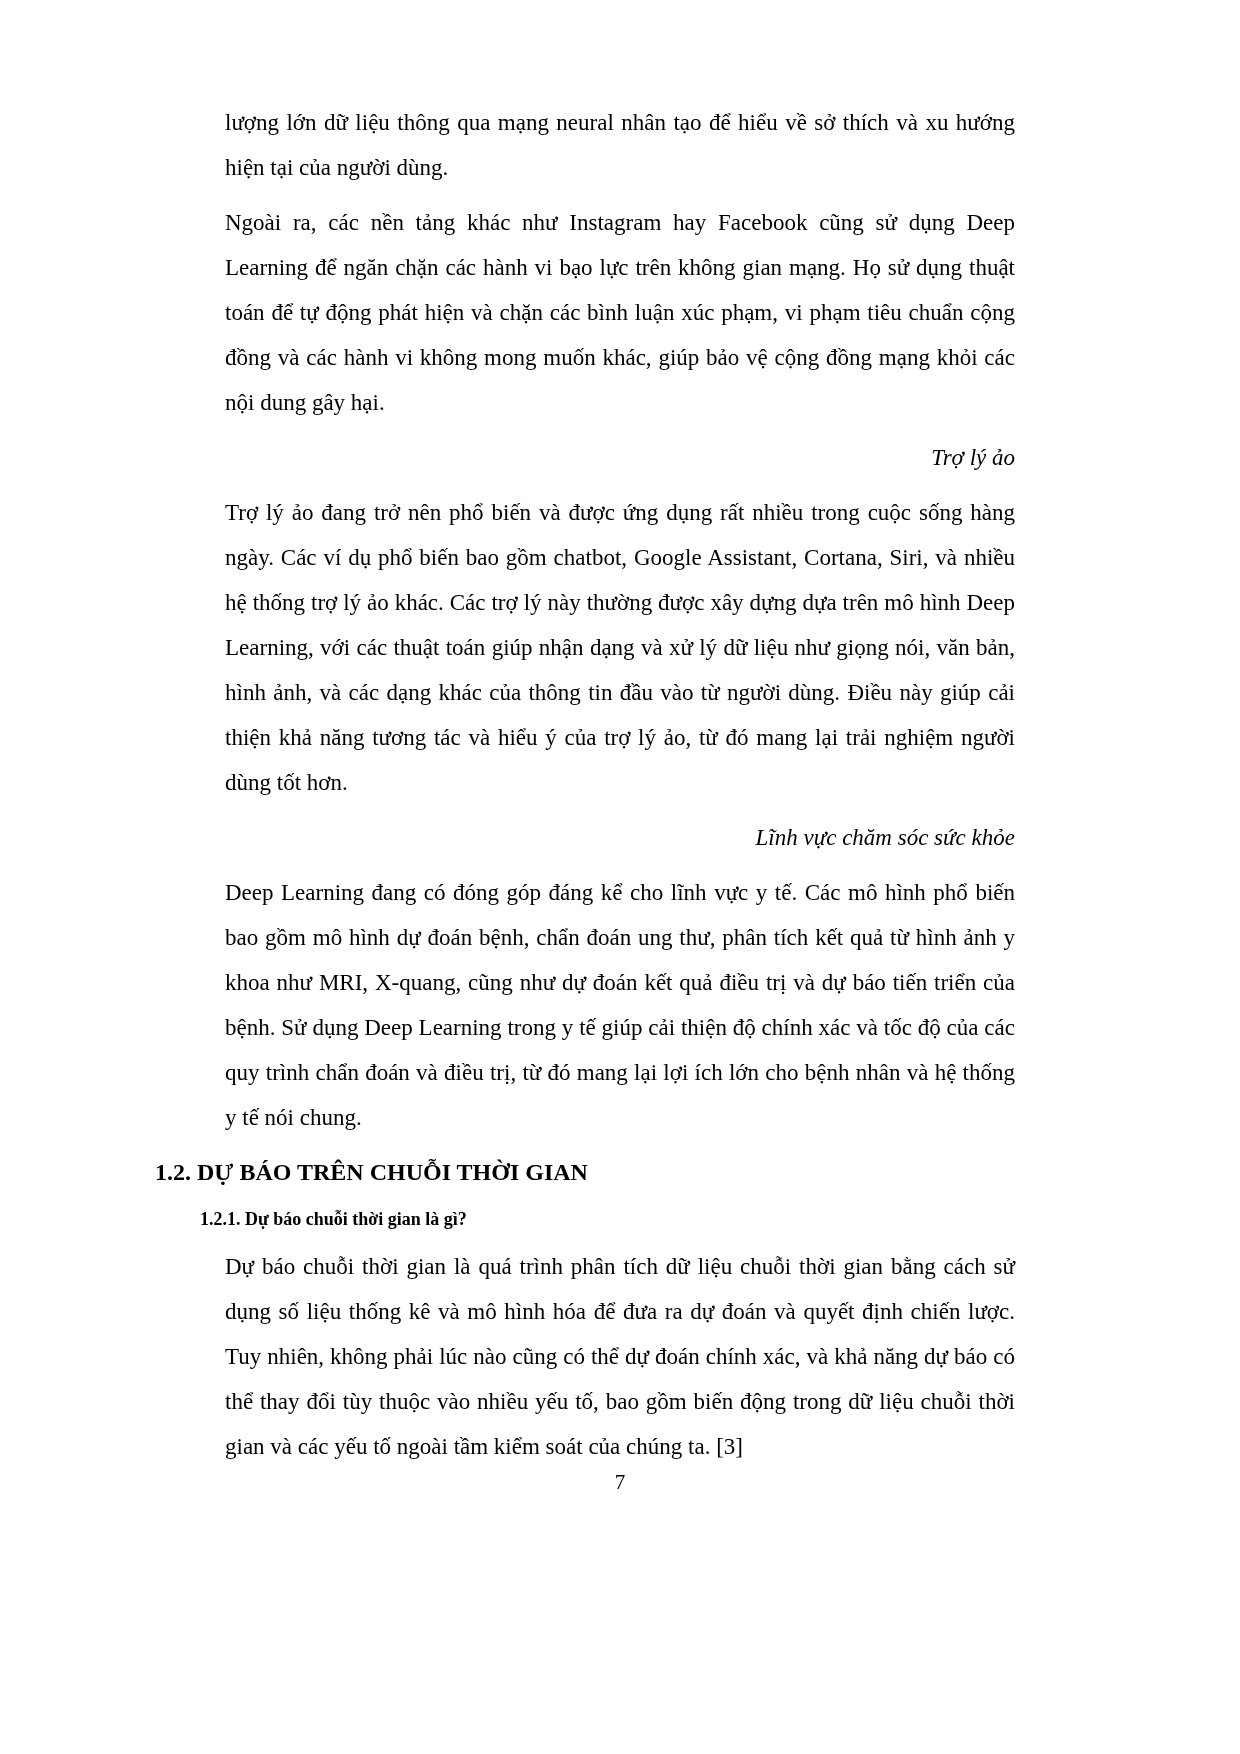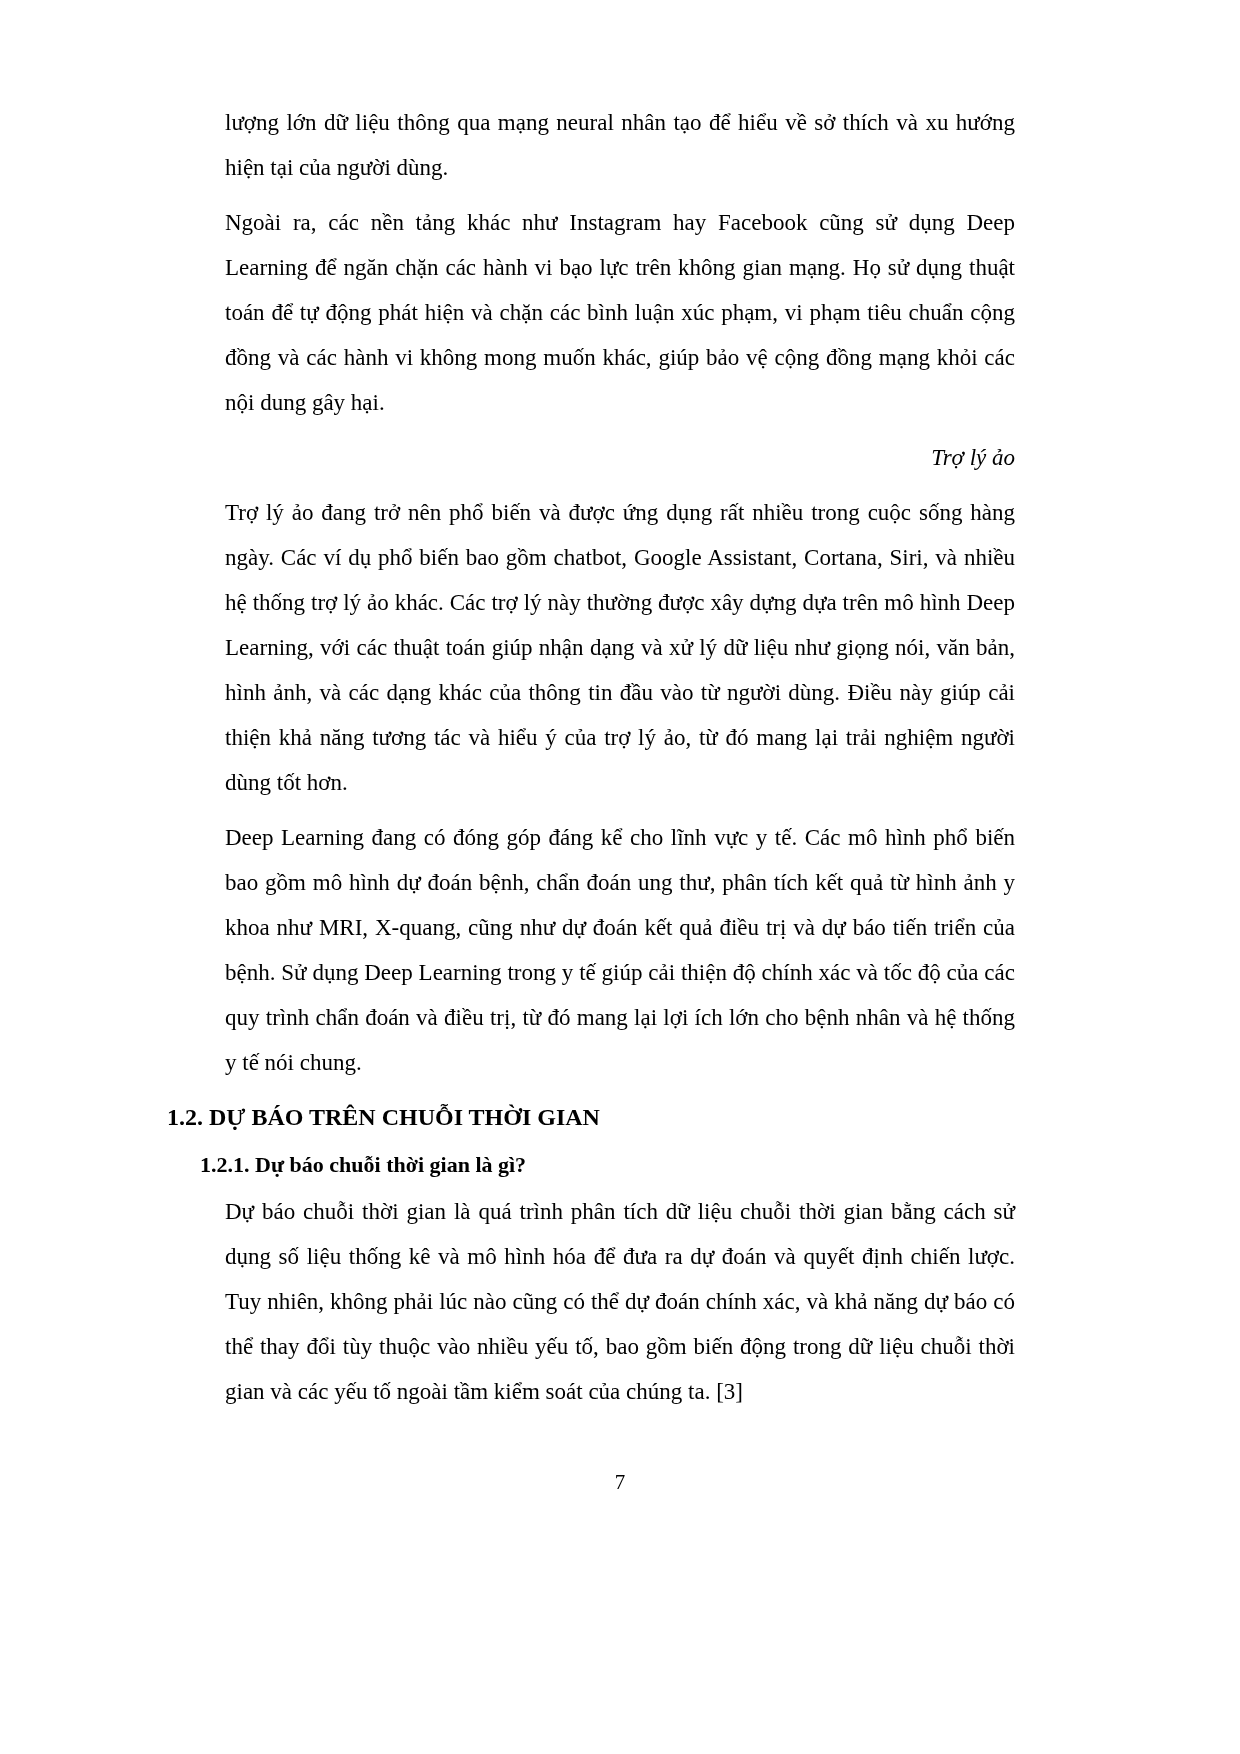--- a/index.html
+++ b/index.html
@@ -31,28 +31,28 @@
   }
   .subheading-italic {
     margin: 4px 0 10px 70px;
     font-size: 23px;
     line-height: 45px;
     font-style: italic;
     font-weight: normal;
     text-align: right;
   }
   .section-heading {
-    margin: 10px 0 2px 12px;
+    margin: 10px 0 2px 0;
     font-size: 24px;
     line-height: 45px;
     font-weight: bold;
   }
   .subsection-heading {
     margin: 0 0 2px 45px;
-    font-size: 22px;
+    font-size: 18px;
     line-height: 45px;
     font-weight: bold;
   }
   .page-number {
     position: absolute;
     left: 0;
     width: 100%;
     top: 1468px;
     text-align: center;
     font-size: 21px;
@@ -61,19 +61,20 @@
 </style>
 </head>
 <body>
 
 <div class="page">
   <div class="content">
     <p class="body-text">lượng lớn dữ liệu thông qua mạng neural nhân tạo để hiểu về sở thích và xu hướng hiện tại của người dùng.</p>
     <p class="body-text">Ngoài ra, các nền tảng khác như Instagram hay Facebook cũng sử dụng Deep Learning để ngăn chặn các hành vi bạo lực trên không gian mạng. Họ sử dụng thuật toán để tự động phát hiện và chặn các bình luận xúc phạm, vi phạm tiêu chuẩn cộng đồng và các hành vi không mong muốn khác, giúp bảo vệ cộng đồng mạng khỏi các nội dung gây hại.</p>
     <p class="subheading-italic">Trợ lý ảo</p>
     <p class="body-text">Trợ lý ảo đang trở nên phổ biến và được ứng dụng rất nhiều trong cuộc sống hàng ngày. Các ví dụ phổ biến bao gồm chatbot, Google Assistant, Cortana, Siri, và nhiều hệ thống trợ lý ảo khác. Các trợ lý này thường được xây dựng dựa trên mô hình Deep Learning, với các thuật toán giúp nhận dạng và xử lý dữ liệu như giọng nói, văn bản, hình ảnh, và các dạng khác của thông tin đầu vào từ người dùng. Điều này giúp cải thiện khả năng tương tác và hiểu ý của trợ lý ảo, từ đó mang lại trải nghiệm người dùng tốt hơn.</p>
+    <p class="subheading-italic">Lĩnh vực chăm sóc sức khỏe</p>
     <p class="body-text">Deep Learning đang có đóng góp đáng kể cho lĩnh vực y tế. Các mô hình phổ biến bao gồm mô hình dự đoán bệnh, chẩn đoán ung thư, phân tích kết quả từ hình ảnh y khoa như MRI, X-quang, cũng như dự đoán kết quả điều trị và dự báo tiến triển của bệnh. Sử dụng Deep Learning trong y tế giúp cải thiện độ chính xác và tốc độ của các quy trình chẩn đoán và điều trị, từ đó mang lại lợi ích lớn cho bệnh nhân và hệ thống y tế nói chung.</p>
     <h2 class="section-heading">1.2. DỰ BÁO TRÊN CHUỖI THỜI GIAN</h2>
     <h3 class="subsection-heading">1.2.1. Dự báo chuỗi thời gian là gì?</h3>
     <p class="body-text">Dự báo chuỗi thời gian là quá trình phân tích dữ liệu chuỗi thời gian bằng cách sử dụng số liệu thống kê và mô hình hóa để đưa ra dự đoán và quyết định chiến lược. Tuy nhiên, không phải lúc nào cũng có thể dự đoán chính xác, và khả năng dự báo có thể thay đổi tùy thuộc vào nhiều yếu tố, bao gồm biến động trong dữ liệu chuỗi thời gian và các yếu tố ngoài tầm kiểm soát của chúng ta. [3]</p>
   </div>
   <div class="page-number">7</div>
 </div>
 
 </body></html>

